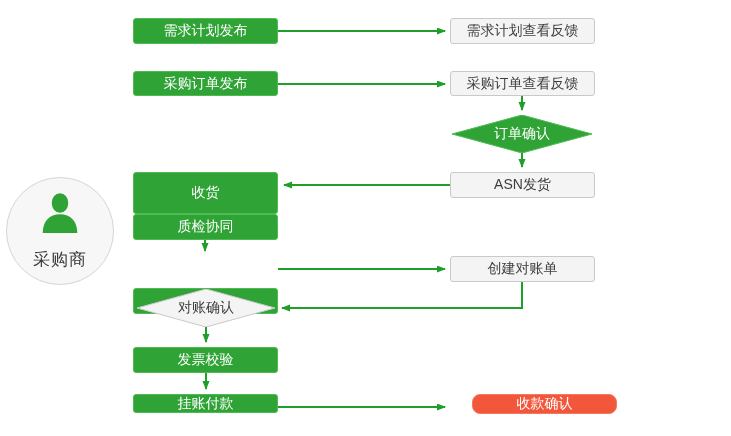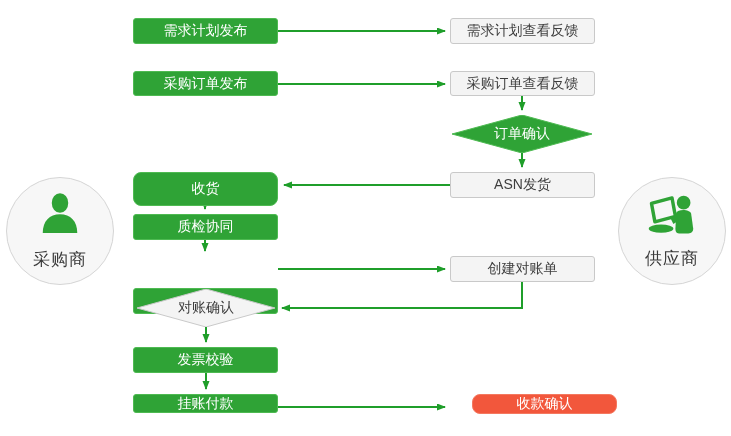--- a/index.html
+++ b/index.html
@@ -80,21 +80,21 @@
       </div>
       <div class="node rect light" style="left: 450px; top: 71px; width: 145px; height: 25px;">
         <span class="node-label">采购订单查看反馈</span>
       </div>
       <div class="node diamond green" style="left: 452px; top: 115px; width: 140px; height: 38px;">
         <svg viewBox="0 0 140 38" preserveAspectRatio="none">
           <polygon points="0,19 70,0 140,19 70,38" fill="var(--green)" stroke="var(--green-border)" stroke-width="1"></polygon>
         </svg>
         <span class="node-label">订单确认</span>
       </div>
-      <div class="node rect green" style="left: 133px; top: 172px; width: 145px; height: 34px; border-radius: 8px;">
+      <div class="node rect green" style="left: 133px; top: 172px; width: 145px; height: 42px;">
         <span class="node-label">收货</span>
       </div>
       <div class="node rect light" style="left: 450px; top: 172px; width: 145px; height: 26px;">
         <span class="node-label">ASN发货</span>
       </div>
       <div class="node rect green" style="left: 133px; top: 214px; width: 145px; height: 26px;">
         <span class="node-label">质检协同</span>
       </div>
       <div class="node rect green" style="left: 133px; top: 256px; width: 145px; height: 26px; margin-top: 32px;">
         <span class="node-label">退货</span>
@@ -120,24 +120,14 @@
     </div>
 
   <div class="actor" style="left:6px;top:177px;">
     <svg class="actor-icon" width="48" height="48" viewBox="0 0 64 64" xmlns="http://www.w3.org/2000/svg">
       <ellipse cx="32" cy="16" rx="11" ry="13" fill="#2fa336"></ellipse>
       <path d="M32 31 C18 31 9 40 9 56 L55 56 C55 40 46 31 32 31 Z" fill="#2fa336"></path>
     </svg>
     <div class="actor-label">采购商</div>
   </div>
 
-  <div class="actor" style="left:618px;top:177px;">
-    <svg class="actor-icon" width="52" height="46" viewBox="0 0 76 62" xmlns="http://www.w3.org/2000/svg">
-      <polygon points="8,14 38,6 43,33 13,41" fill="#f7f7f7" stroke="#2fa336" stroke-width="5" stroke-linejoin="round"></polygon>
-      <ellipse cx="22" cy="51" rx="18" ry="6" fill="#2fa336"></ellipse>
-      <circle cx="55" cy="13" r="10" fill="#2fa336"></circle>
-      <path d="M44,28 C46,22 64,22 66,29 L69,51 C69,56 65,58 60,58 L50,58 C45,58 43,56 43,51 Z" fill="#2fa336"></path>
-      <path d="M44,30 L36,36 L40,44 L48,39 Z" fill="#2fa336"></path>
-    </svg>
-    <div class="actor-label">供应商</div>
-  </div>
 
 </div>
 
 </body></html>

